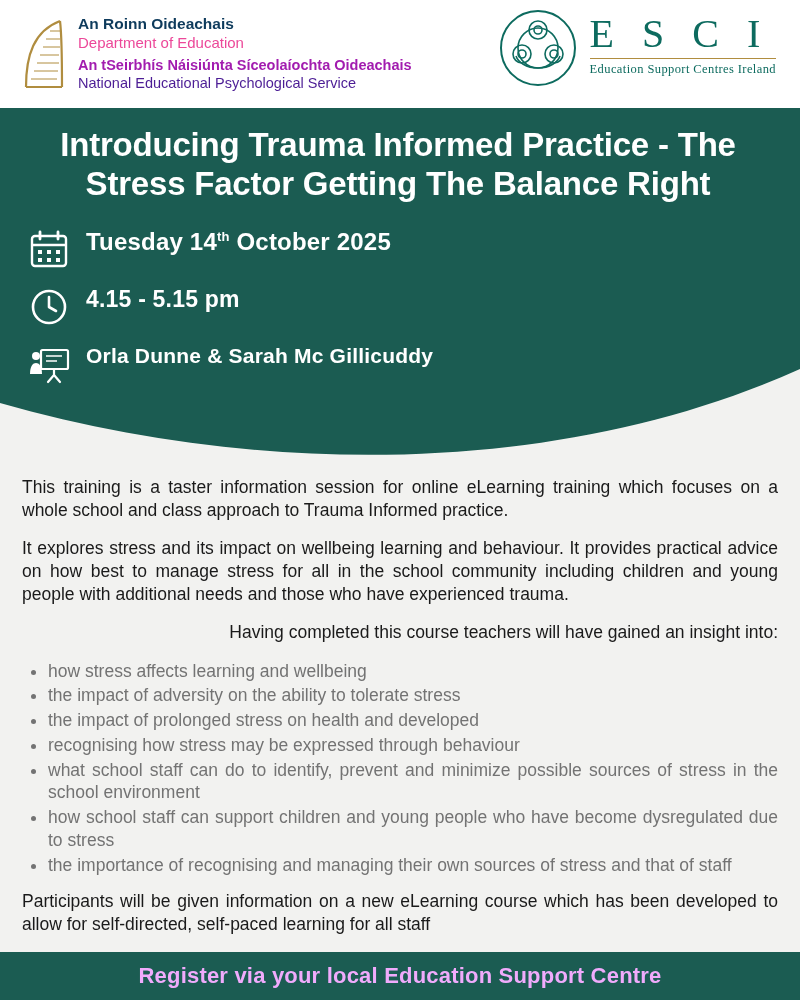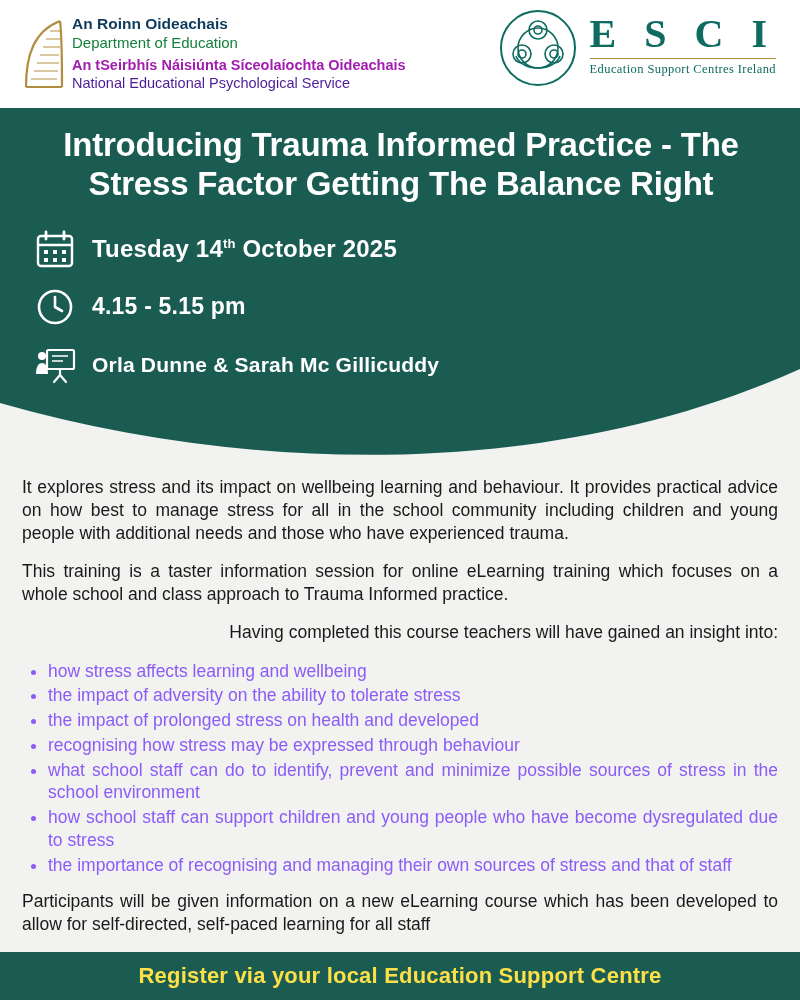--- a/index.html
+++ b/index.html
@@ -24,39 +24,39 @@
     height: 108px;
     background: #ffffff;
     display: flex;
     align-items: center;
     padding: 0 16px;
     z-index: 5;
   }
   .dept-block {
     display: flex;
     align-items: center;
-    gap: 0;
+    gap: 6px;
   }
   .harp {
     width: 56px;
     height: 78px;
     flex: none;
   }
   .dept-text {
     line-height: 1.22;
     color: #2b3a4a;
   }
   .dept-text .ga1 {
     font-size: 15.5px;
     font-weight: bold;
     color: #0e3b5c;
   }
   .dept-text .en1 {
     font-size: 15px;
-    color: #15803d;
+    color: #ec4899;
     margin-bottom: 5px;
   }
   .dept-text .ga2 {
     font-size: 14.5px;
     font-weight: bold;
     color: #a21caf;
   }
   .dept-text .en2 {
     font-size: 14.5px;
     color: #4c1d95;
@@ -70,21 +70,21 @@
     align-items: flex-start;
     gap: 12px;
   }
   .esci-logo { width: 80px; height: 80px; flex: none; }
   .esci-words { padding-top: 6px; }
   .esci-title {
     font-family: "Liberation Serif", serif;
     font-size: 40px;
     letter-spacing: 9px;
     color: #0d6b5f;
-    font-weight: bold;
+    font-weight: normal;
     line-height: 1;
   }
   .esci-sub {
     font-family: "Liberation Serif", serif;
     font-size: 13.5px;
     color: #0d6b5f;
     text-align: center;
     margin-top: 2px;
     letter-spacing: 0.2px;
   }
@@ -100,42 +100,41 @@
     text-align: right;
     letter-spacing: 0.4px;
   }
 
   
   .hero {
     position: relative;
     height: 360px;
     background: #1b5c52;
     color: #ffffff;
-    padding: 18px 26px 0 28px;
+    padding: 18px 26px 0 22px;
     border-radius: 0 0 0 0;
   }
   .hero-curve {
     position: absolute;
     left: 0;
     right: 0;
     bottom: -1px;
     height: 110px;
     pointer-events: none;
   }
   .hero h1 {
     font-size: 33px;
     line-height: 1.18;
     font-weight: bold;
     text-align: center;
     letter-spacing: -0.2px;
     margin-bottom: 24px;
   }
   .info-row {
     display: flex;
-    align-items: center;
     gap: 16px;
     margin-bottom: 16px;
     padding-left: 6px;
   }
   .info-row .ico { width: 42px; height: 42px; flex: none; }
   .info-row .txt {
     font-size: 23px;
     font-weight: bold;
     letter-spacing: 0.2px;
   }
@@ -159,32 +158,32 @@
   }
   .body p.nojust { text-align: right; }
   .body ul {
     margin: 0 0 14px 26px;
   }
   .body li {
     font-size: 17.5px;
     line-height: 1.3;
     text-align: justify;
     margin-bottom: 2px;
-    color: #8b5cf6;
+    color: #737373;
   }
 
   
   .footer {
     position: absolute;
     left: 0;
     bottom: 0;
     width: 800px;
     height: 48px;
     background: #1b5c52;
-    color: #fde047;
+    color: #f0abfc;
     display: flex;
     align-items: center;
     justify-content: center;
   }
   .footer span {
     font-size: 22px;
     font-weight: bold;
     letter-spacing: 0.2px;
   }
 </style>
@@ -280,22 +279,22 @@
       </svg>
       <div class="txt">Orla Dunne &amp; Sarah Mc Gillicuddy</div>
     </div>
 
     <svg class="hero-curve" viewBox="0 0 800 110" preserveAspectRatio="none">
       <path d="M0 110 L0 44 C260 118 560 118 800 10 L800 110 Z" fill="#f2f2f0"></path>
     </svg>
   </div>
 
   <div class="body">
+    <p>This training is a taster information session for online eLearning training which focuses on a whole school and class approach to Trauma Informed practice.</p>
     <p>It explores stress and its impact on wellbeing learning and behaviour. It provides practical advice on how best to manage stress for all in the school community including children and young people with additional needs and those who have experienced trauma.</p>
-    <p>This training is a taster information session for online eLearning training which focuses on a whole school and class approach to Trauma Informed practice.</p>
     <p class="nojust">Having completed this course teachers will have gained an insight into:</p>
     <ul>
       <li>how stress affects learning and wellbeing</li>
       <li>the impact of adversity on the ability to tolerate stress</li>
       <li>the impact of prolonged stress on health and developed</li>
       <li>recognising how stress may be expressed through behaviour</li>
       <li>what school staff can do to identify, prevent and minimize possible sources of stress in the school environment</li>
       <li>how school staff can support children and young people who have become dysregulated due to stress</li>
       <li>the importance of recognising and managing their own sources of stress and that of staff</li>
     </ul>

